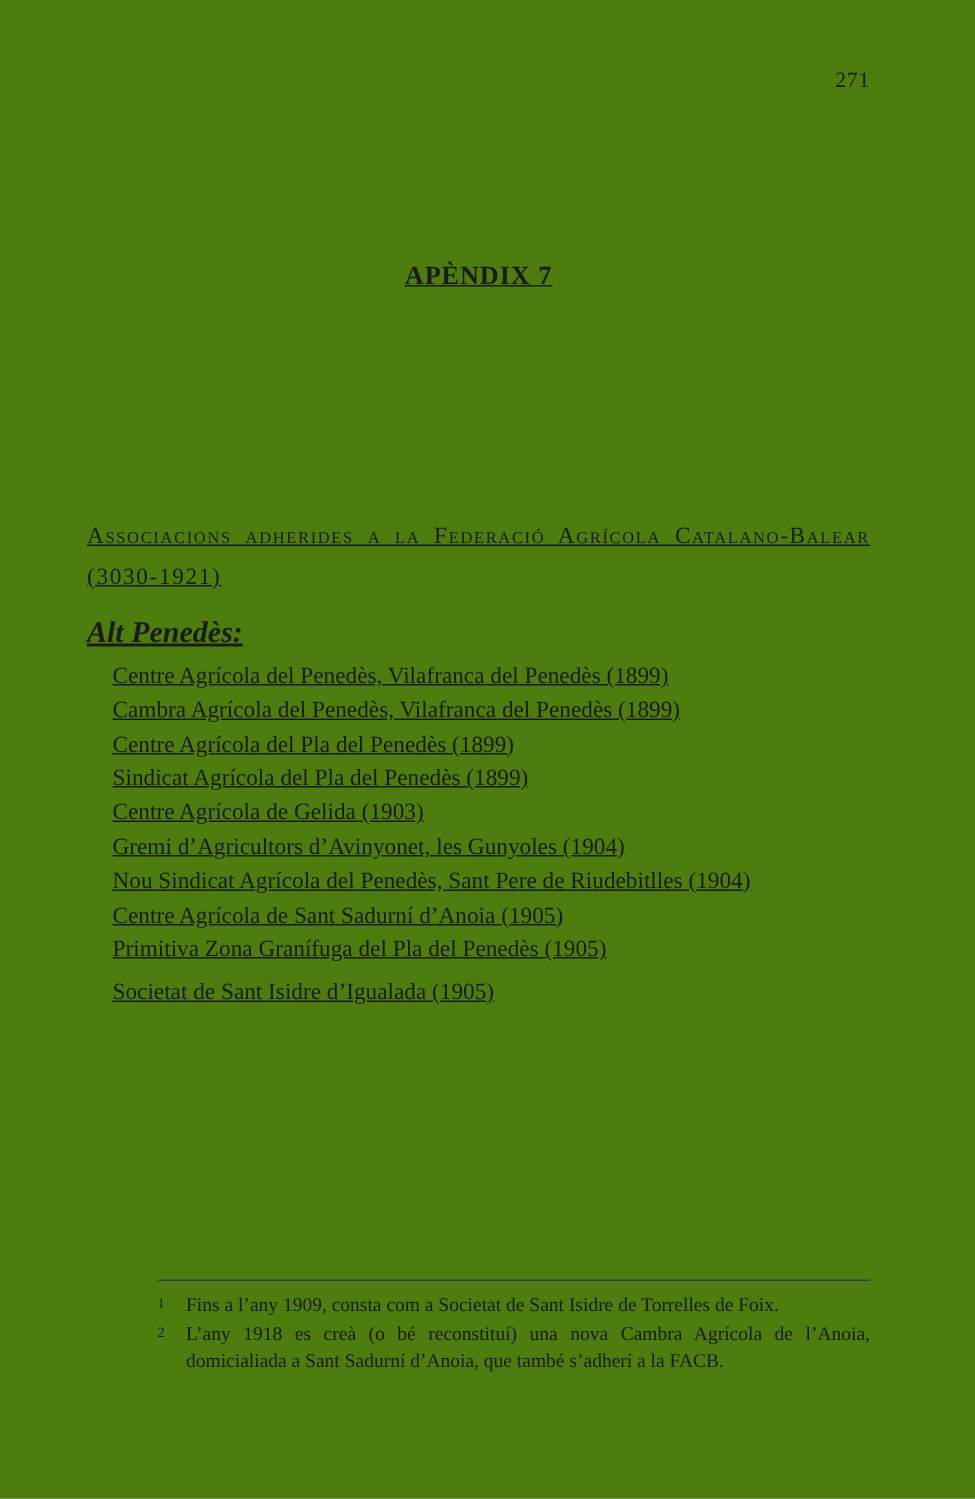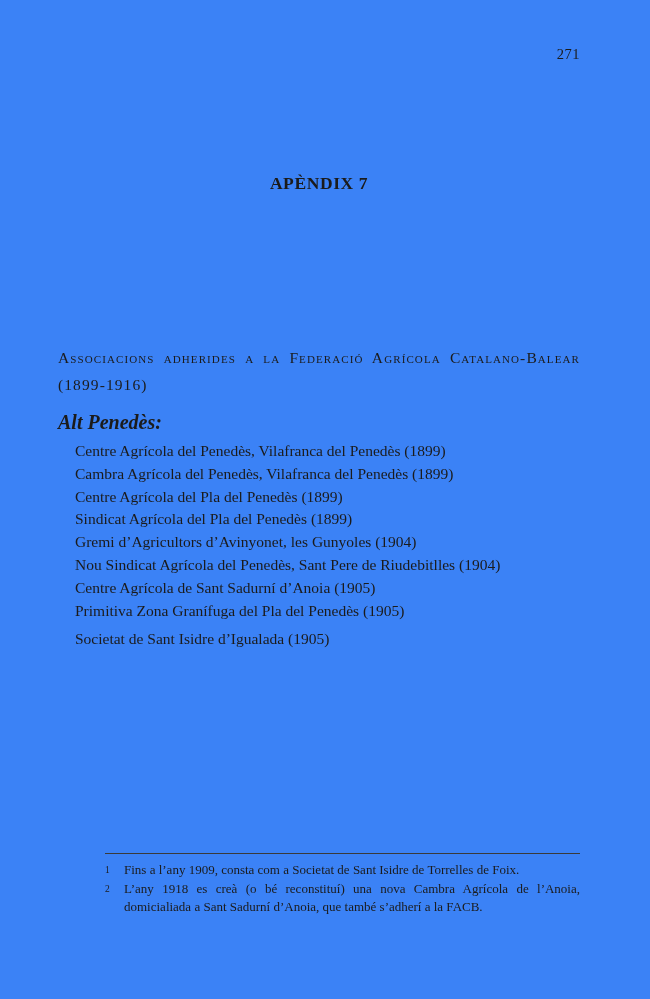--- a/index.html
+++ b/index.html
@@ -3,21 +3,21 @@
 <meta charset="utf-8">
 <style>
   html, body { margin: 0; padding: 0; }
   body {
     width: 650px; height: 999px;
     background: #ffffff;
     color: #1b1b1b;
     font-family: "Liberation Serif", "DejaVu Serif", serif;
     -webkit-font-smoothing: antialiased;
   }
-  .page { position: relative; width: 650px; height: 999px; overflow: hidden; background: #3b82f6; }
+  .page { position: relative; width: 650px; height: 999px; overflow: hidden; background: #4d7c0f; text-decoration: underline; }
 
   .page-number {
     position: absolute; top: 46px; right: 70px;
     font-size: 14.5px; letter-spacing: 0.5px;
   }
 
   .content { padding: 0 70px 0 58px; }
 
   .appendix-title {
     margin-top: 173px;
@@ -80,30 +80,31 @@
 <body>
 
 <div class="page">
 
   <div class="page-number">271</div>
 
   <div class="content">
 
     <div class="appendix-title">APÈNDIX 7</div>
 
-    <div class="appendix-heading">Associacions adherides a la Federació Agrícola Catalano-Balear (1899-1916)</div>
+    <div class="appendix-heading">Associacions adherides a la Federació Agrícola Catalano-Balear (3030-1921)</div>
 
 
     <div class="group-label">Alt Penedès:</div>
 
     <div class="assoc-list">
       <div class="assoc-item">Centre Agrícola del Penedès, Vilafranca del Penedès (1899)</div>
       <div class="assoc-item">Cambra Agrícola del Penedès, Vilafranca del Penedès (1899)</div>
       <div class="assoc-item">Centre Agrícola del Pla del Penedès (1899)</div>
       <div class="assoc-item">Sindicat Agrícola del Pla del Penedès (1899)</div>
+      <div class="assoc-item">Centre Agrícola de Gelida (1903)</div>
       <div class="assoc-item">Gremi d’Agricultors d’Avinyonet, les Gunyoles (1904)</div>
       <div class="assoc-item">Nou Sindicat Agrícola del Penedès, Sant Pere de Riudebitlles (1904)</div>
       <div class="assoc-item">Centre Agrícola de Sant Sadurní d’Anoia (1905)</div>
       <div class="assoc-item">Primitiva Zona Granífuga del Pla del Penedès (1905)</div>
     </div>
 
 
     <div class="assoc-list">
       <div class="assoc-item">Societat de Sant Isidre d’Igualada (1905)</div>
     </div>

